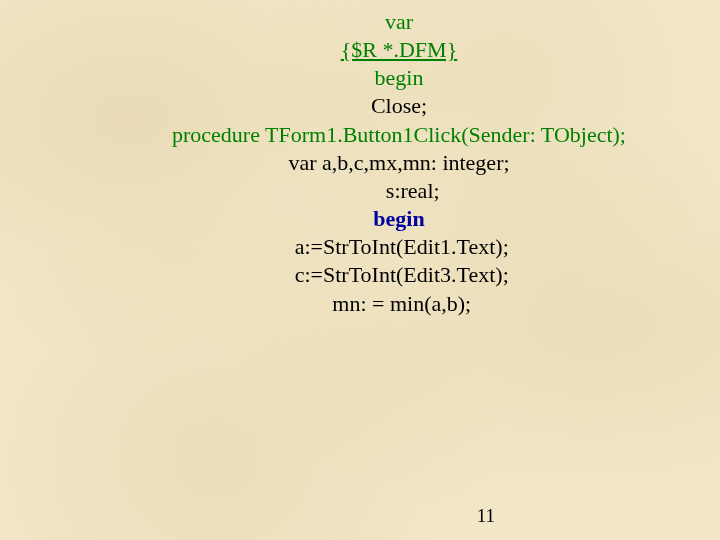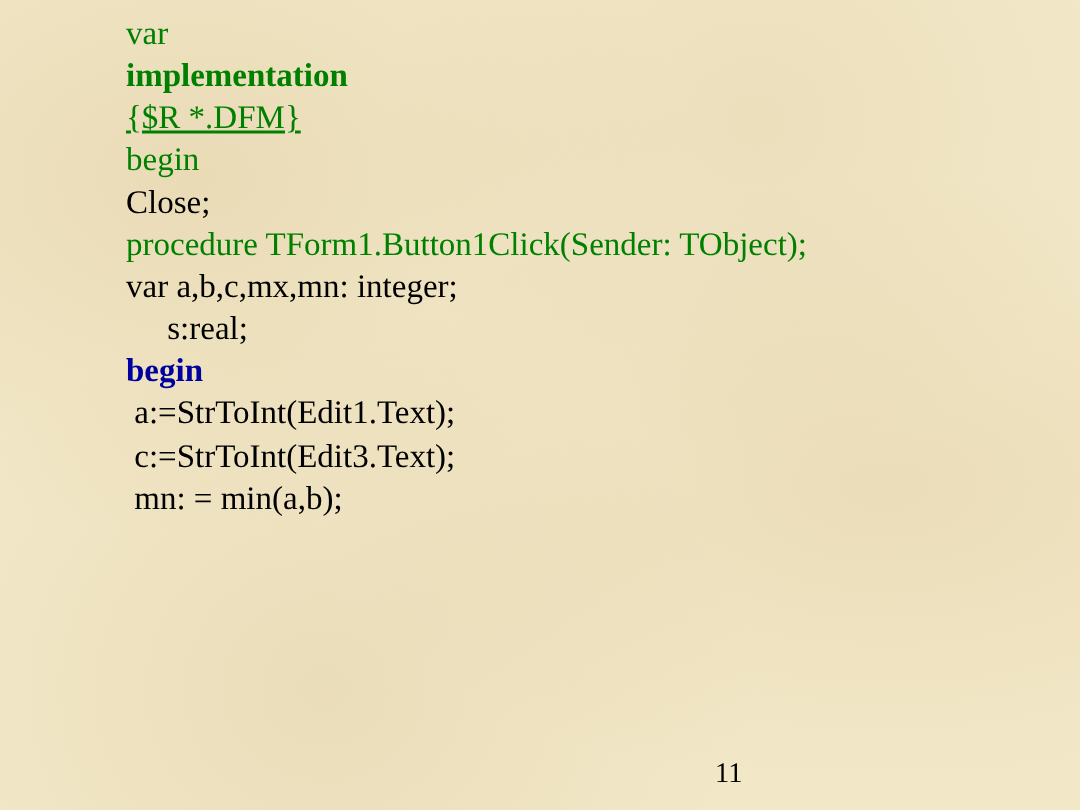--- a/index.html
+++ b/index.html
@@ -14,44 +14,44 @@
       radial-gradient(ellipse at 70% 15%, rgba(200,170,120,0.15) 0%, transparent 35%);
     font-family: Georgia, "Times New Roman", serif;
     font-size: 22px;
     line-height: 1.28;
     color: #000;
     position: relative;
     overflow: hidden;
   }
   .content {
     position: absolute;
-    left: 84px;
+    left: 98px;
     top: 8px;
     right: 20px;
+    text-align: center;
   }
   .line { white-space: pre; }
   .green { color: #008000; }
   .blue  { color: #0000a0; }
   .bold  { font-weight: bold; }
   .underline { text-decoration: underline; }
   .page-number {
     position: absolute;
     right: 225px;
     bottom: 12px;
     font-size: 19px;
     color: #000;
     text-align: center;
   }
 </style>
 </head>
 <body>
 
 <div class="content">
   <div class="line green">var</div>
-  <div class="line green bold">implementation</div>
   <div class="line green underline">{$R *.DFM}</div>
   <div class="line green">begin</div>
   <div class="line">Close;</div>
   <div class="line green">procedure TForm1.Button1Click(Sender: TObject);</div>
   <div class="line">var a,b,c,mx,mn: integer;</div>
   <div class="line">     s:real;</div>
   <div class="line blue bold">begin</div>
   <div class="line"> a:=StrToInt(Edit1.Text);</div>
   <div class="line"> c:=StrToInt(Edit3.Text);</div>
   <div class="line"> mn: = min(a,b);</div>

